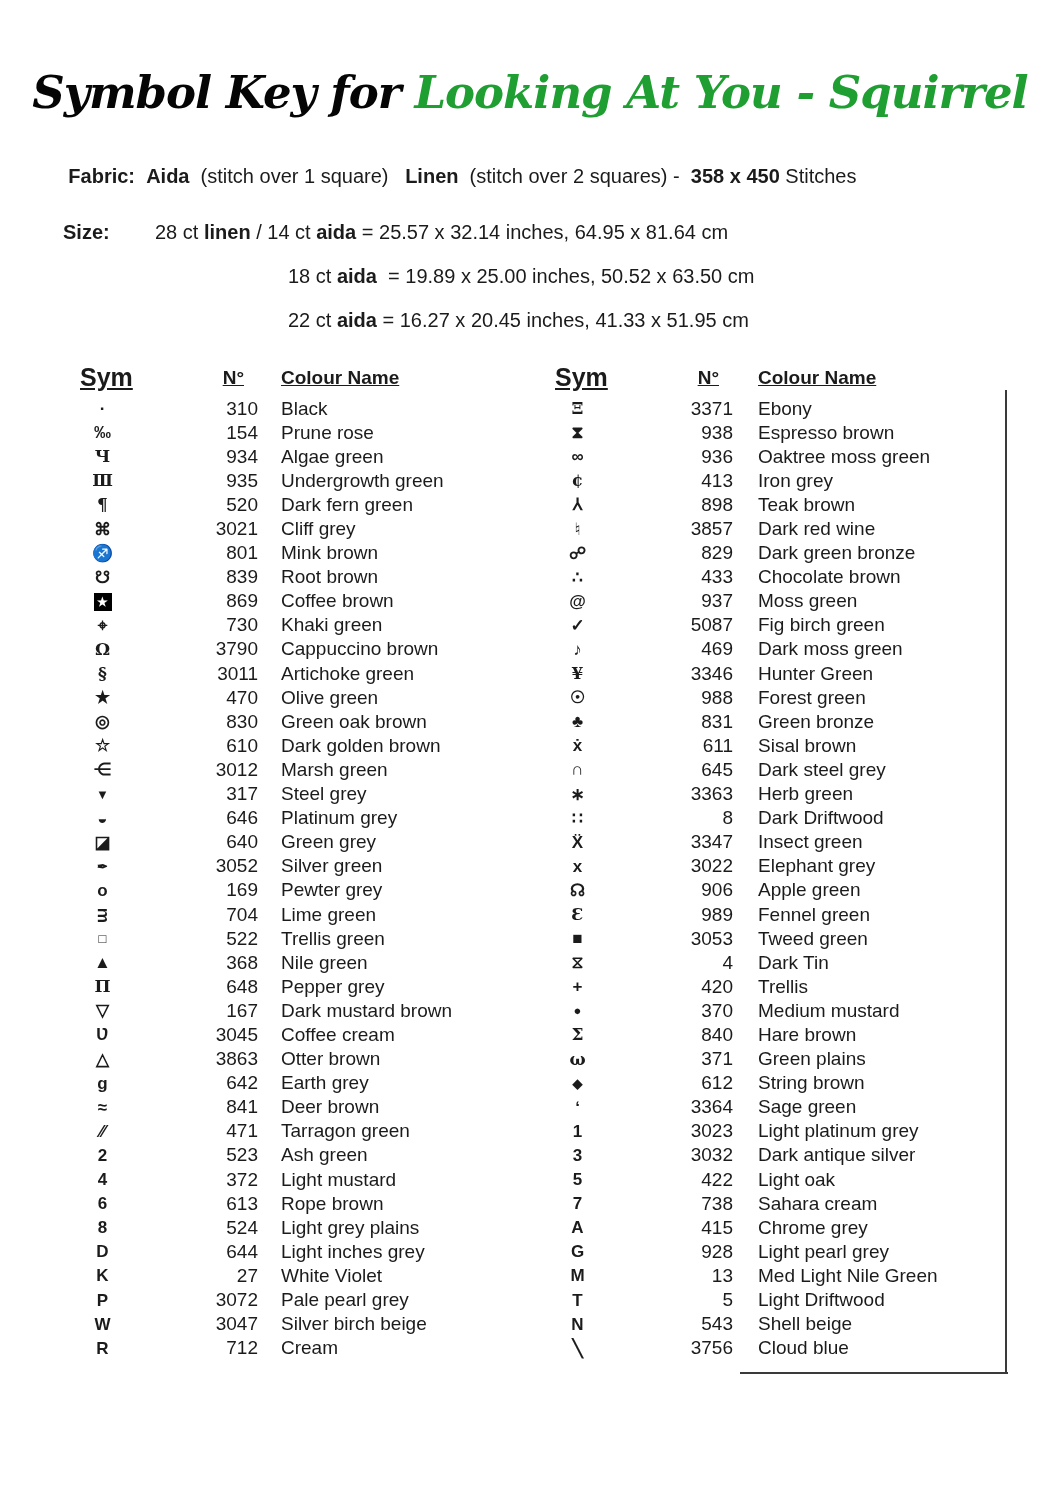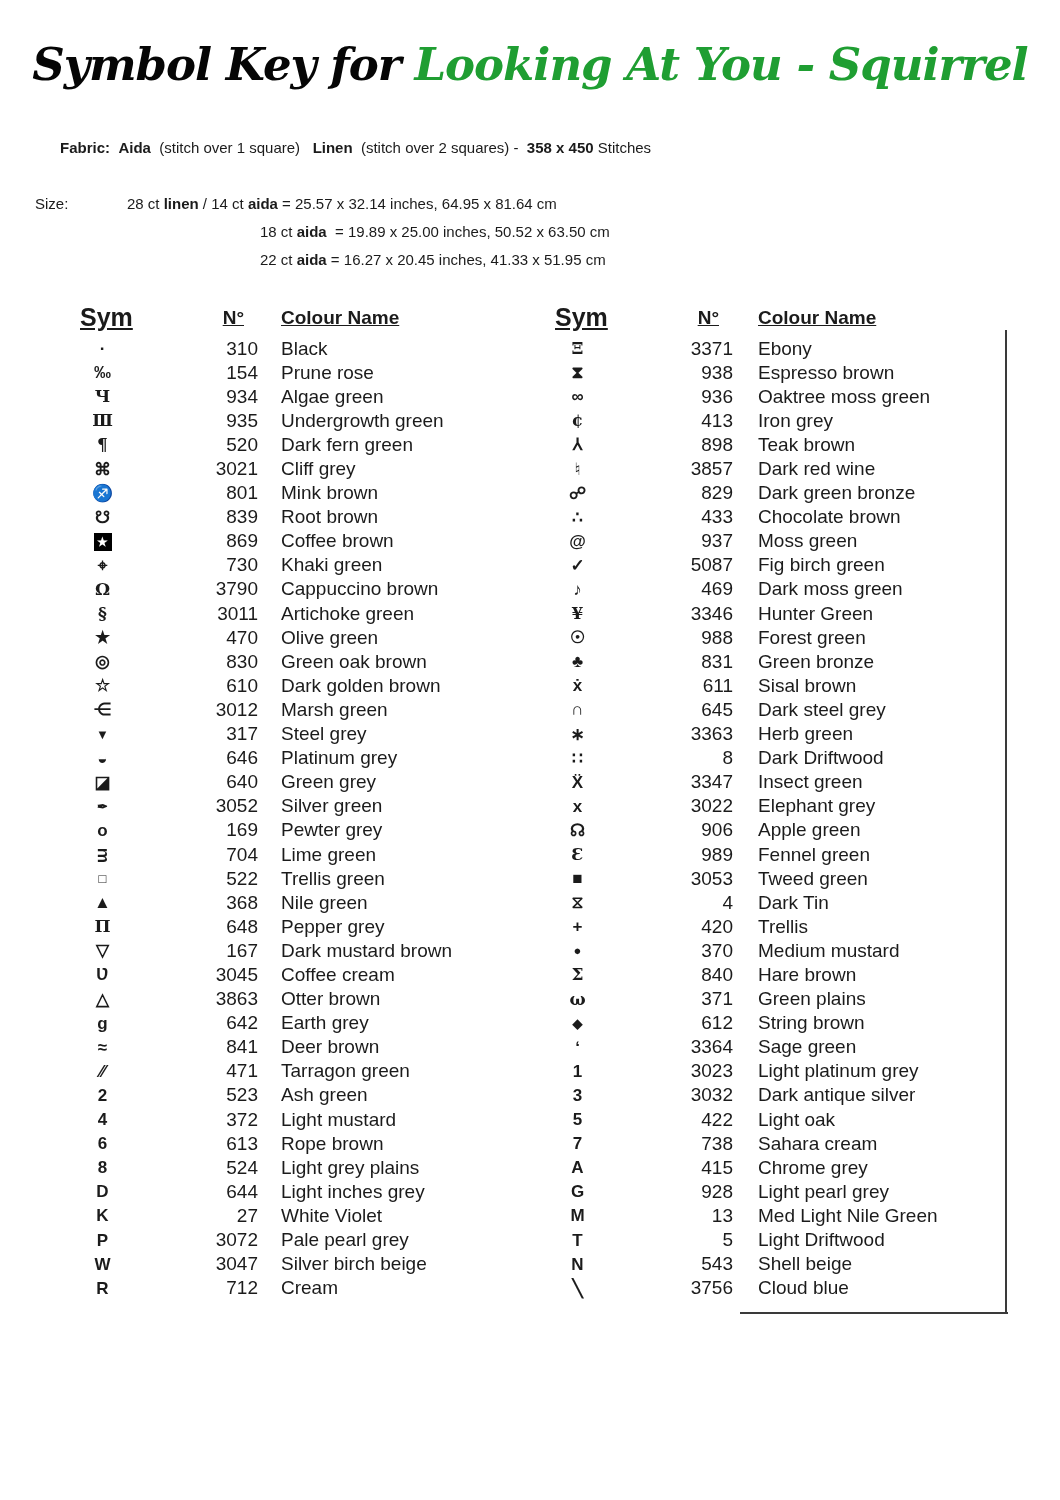--- a/index.html
+++ b/index.html
@@ -4,36 +4,36 @@
 <style>
   html,body{margin:0;padding:0;background:#ffffff;}
   *{box-sizing:border-box;}
   .page{
     position:relative;
     width:1060px;height:1500px;
     background:#ffffff;
     font-family:"Liberation Sans", sans-serif;
     color:#1b1b1b;
     overflow:hidden;
-    padding-top:40px;
+    padding-top:68px;
   }
   
   .title{text-align:center;font-family:"DejaVu Serif", serif;font-style:italic;font-weight:bold;font-size:45px;line-height:1.1;letter-spacing:-1px;white-space:nowrap;}
   .title .t-black{color:#050505;}
   .title .t-green{color:#1f9e32;margin-left:14px;}
   
-  .meta{margin:16px 0 0 35px;font-size:15px;line-height:28px;}
+  .meta{margin:16px 0 0 35px;font-size:20px;line-height:28px;}
   .fabric-line{white-space:pre-wrap;}
   .lbl{font-weight:bold;display:inline-block;}
   .b{font-weight:bold;}
   .size-block{display:flex;margin-top:0;}
-  .size-label{width:92px;font-weight:normal;flex:0 0 92px;}
+  .size-label{width:92px;font-weight:bold;flex:0 0 92px;margin-left:28px;}
   .size-lines{flex:1;}
   .size-line{white-space:pre-wrap;}
-  .size-line.indent{padding-left:133px;}
+  .size-line.indent{padding-left:133px;margin-top:16px;}
   
   .tables{display:flex;margin:32px 0 0 80px;position:relative;}
   .ktable{width:420px;flex:0 0 auto;}
   .ktable.right{margin-left:55px;width:452px;}
   .krow{display:flex;align-items:center;height:24.1px;}
   .krow.header{height:24px;margin-bottom:7px;}
   .krow.header span{font-weight:bold;text-decoration:underline;}
   .c-sym{width:45px;flex:0 0 45px;text-align:center;font-size:17px;font-weight:600;line-height:1;}
   .c-sym.sr{font-family:"DejaVu Serif","DejaVu Sans",serif;}
   .c-sym.sm{font-size:13px;}

